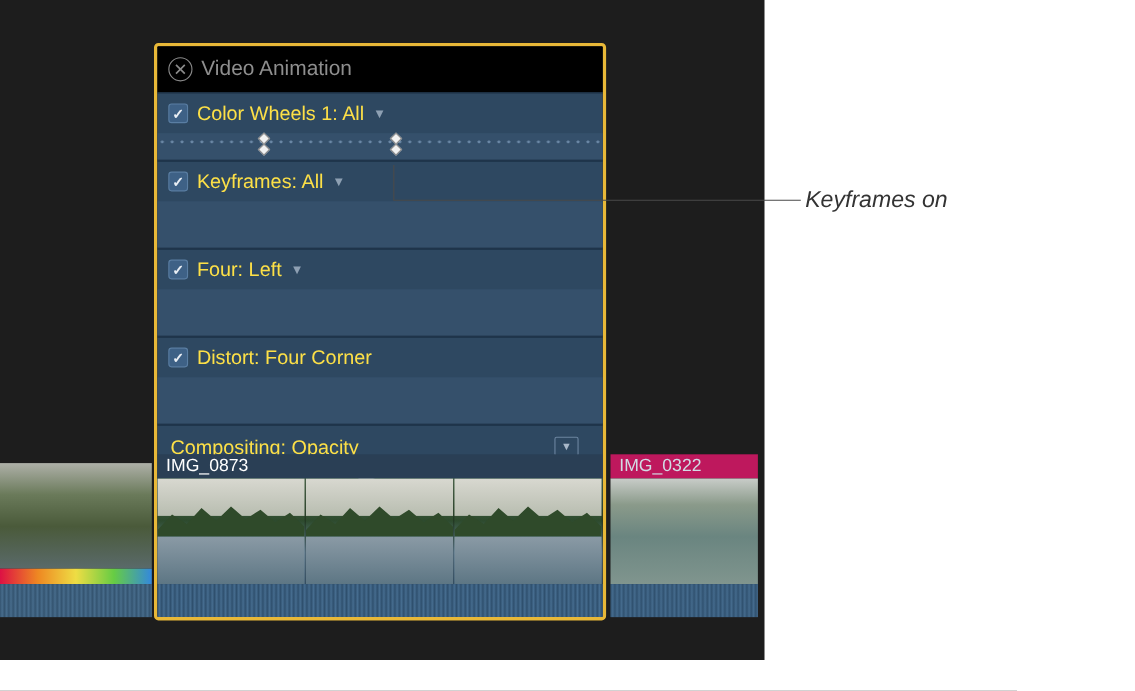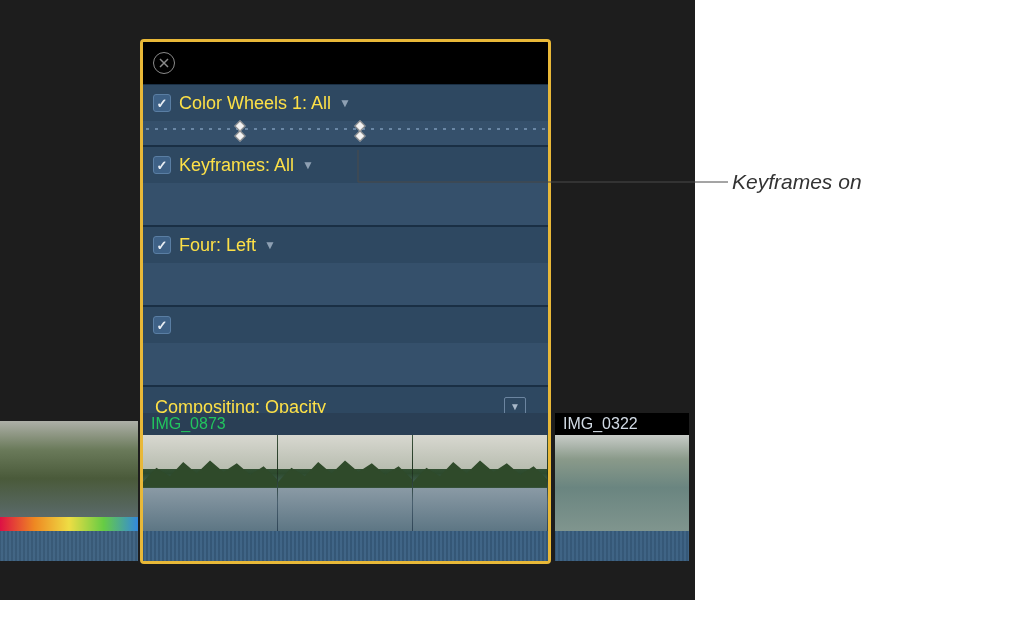--- a/index.html
+++ b/index.html
@@ -155,21 +155,21 @@
     .clip-label-row {
       position: absolute;
       bottom: 126px;
       left: 0;
       right: 0;
       height: 22px;
       display: flex;
       align-items: center;
       padding-left: 8px;
       background: #2a3f55;
-      color: #22c55e;
+      color: #ffffff;
       font-size: 16px;
     }
     .thumbnail-row {
       position: absolute;
       bottom: 30px;
       left: 0;
       right: 0;
       height: 96px;
       background: linear-gradient(180deg,#5a7a5a 0%, #2d4a2d 40%, #6a8aa0 70%, #43637c 100%);
       display: flex;
@@ -236,21 +236,21 @@
     .clip-right {
       position: absolute;
       left: 555px;
       top: 413px;
       width: 134px;
       height: 148px;
       background: #1d1d1d;
     }
     .clip-right .label {
       height: 22px;
-      background: #000000;
+      background: #be185d;
       color: #d2dbe5;
       font-size: 16px;
       padding-left: 8px;
       display:flex; align-items:center;
     }
     .clip-right .thumbs {
       height: 96px;
       background: linear-gradient(180deg,#c8ccc8 0%, #8a9a8a 25%, #6a8580 55%, #80958e 100%);
     }
     .clip-right .audio {
@@ -298,20 +298,21 @@
     <div class="audio"></div>
   </div>
 
   <div class="panel">
     <div class="panel-header">
       <div class="close-circle">
         <svg width="10" height="10" viewBox="0 0 10 10">
             <path d="M1 1 L9 9 M9 1 L1 9" stroke="#8a8a8a" stroke-width="1.5"></path>
           </svg>
       </div>
+      <div class="panel-title">Video Animation</div>
     </div>
 
     <div class="effect-row">
       <div class="effect-header">
         <div class="checkbox">✓</div>
         <div class="effect-label">Color Wheels 1: All</div>
         <div class="disclosure">▼</div>
       </div>
       <div class="effect-body" style="height:24px">
         <div class="dotted-track"></div>
@@ -340,20 +341,21 @@
         <div class="checkbox">✓</div>
         <div class="effect-label">Four: Left</div>
         <div class="disclosure">▼</div>
       </div>
       <div class="effect-body"></div>
     </div>
 
     <div class="effect-row">
       <div class="effect-header">
         <div class="checkbox">✓</div>
+        <div class="effect-label">Distort: Four Corner</div>
       </div>
       <div class="effect-body"></div>
     </div>
 
     <div class="effect-row compositing-row">
       <div class="effect-header" style="padding-left:12px">
         <div class="effect-label">Compositing: Opacity</div>
         <div class="disclosure-box">▼</div>
       </div>
       <div class="compositing-body">

